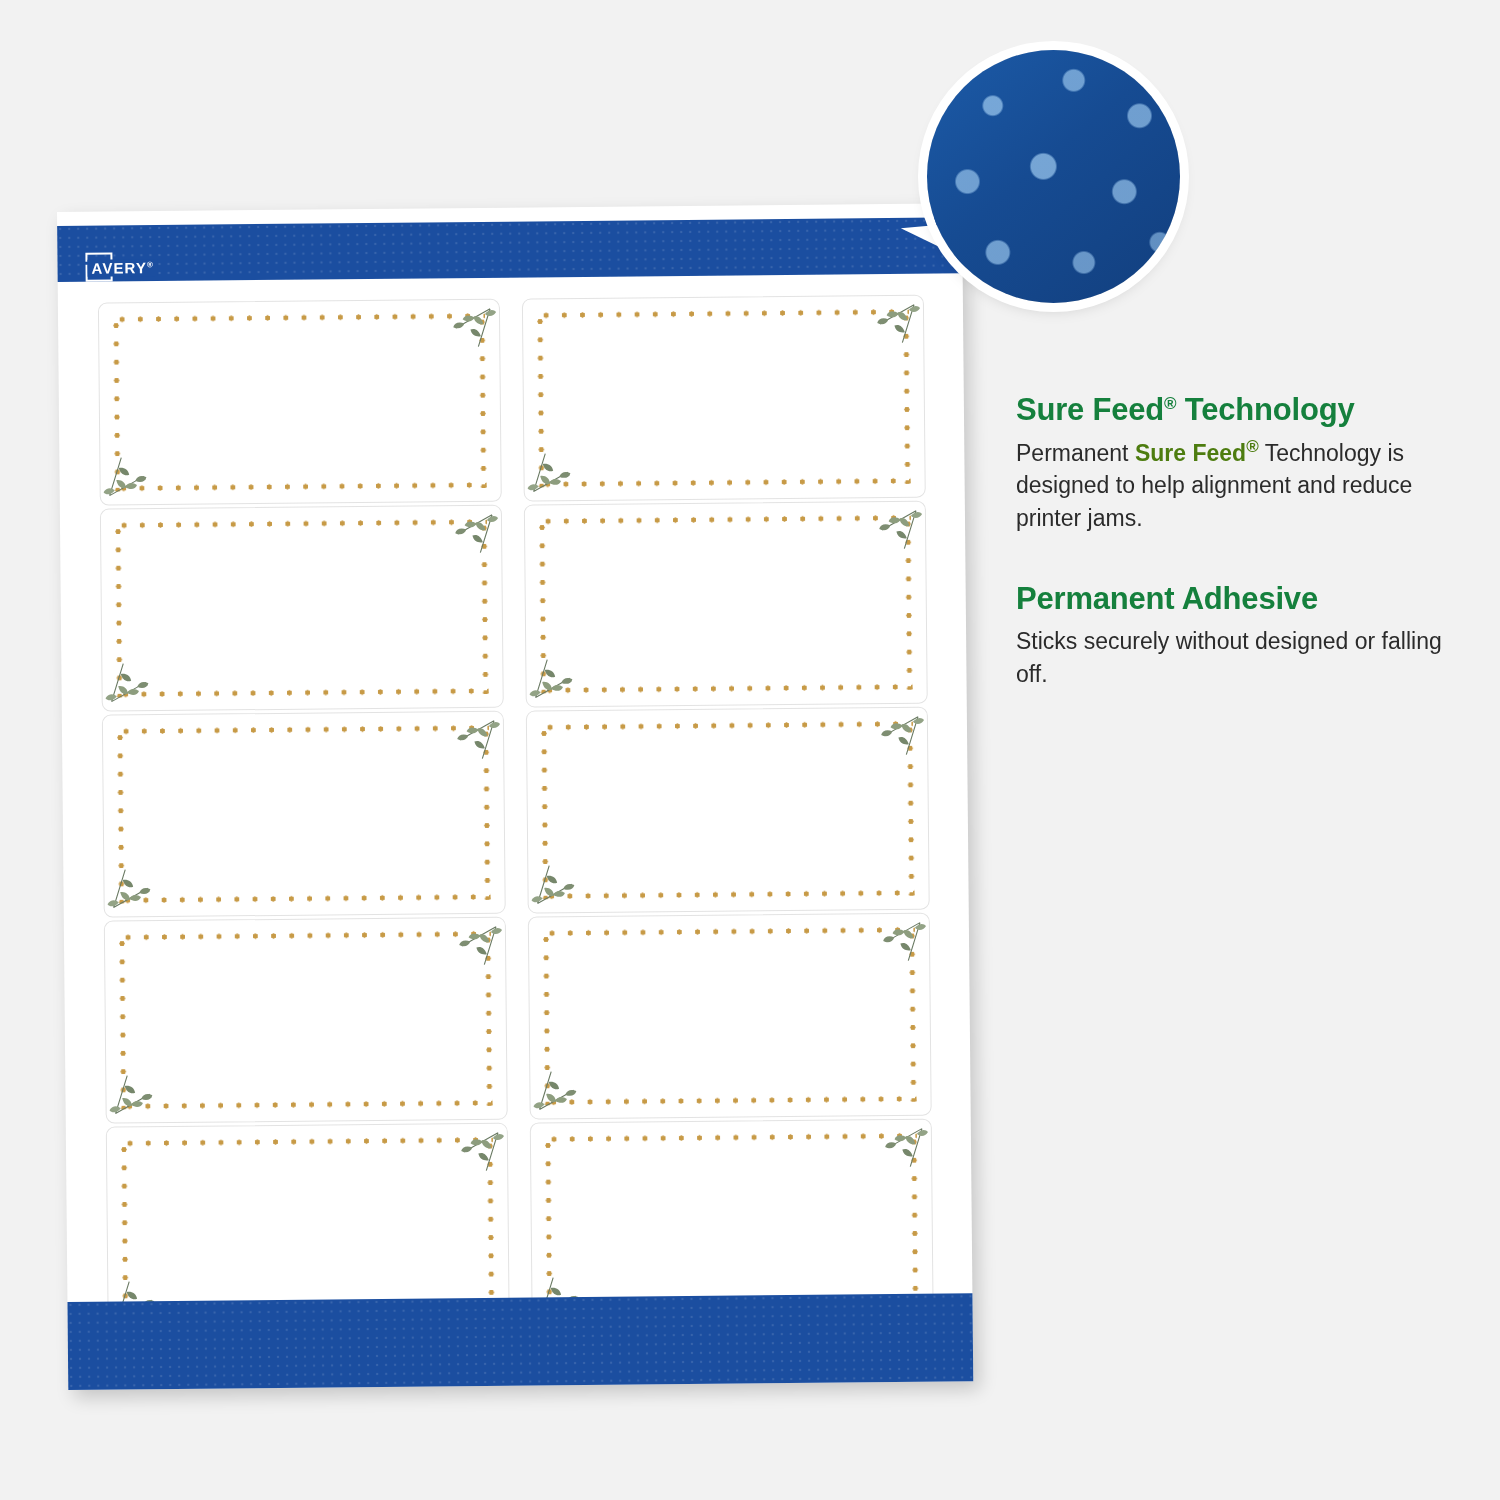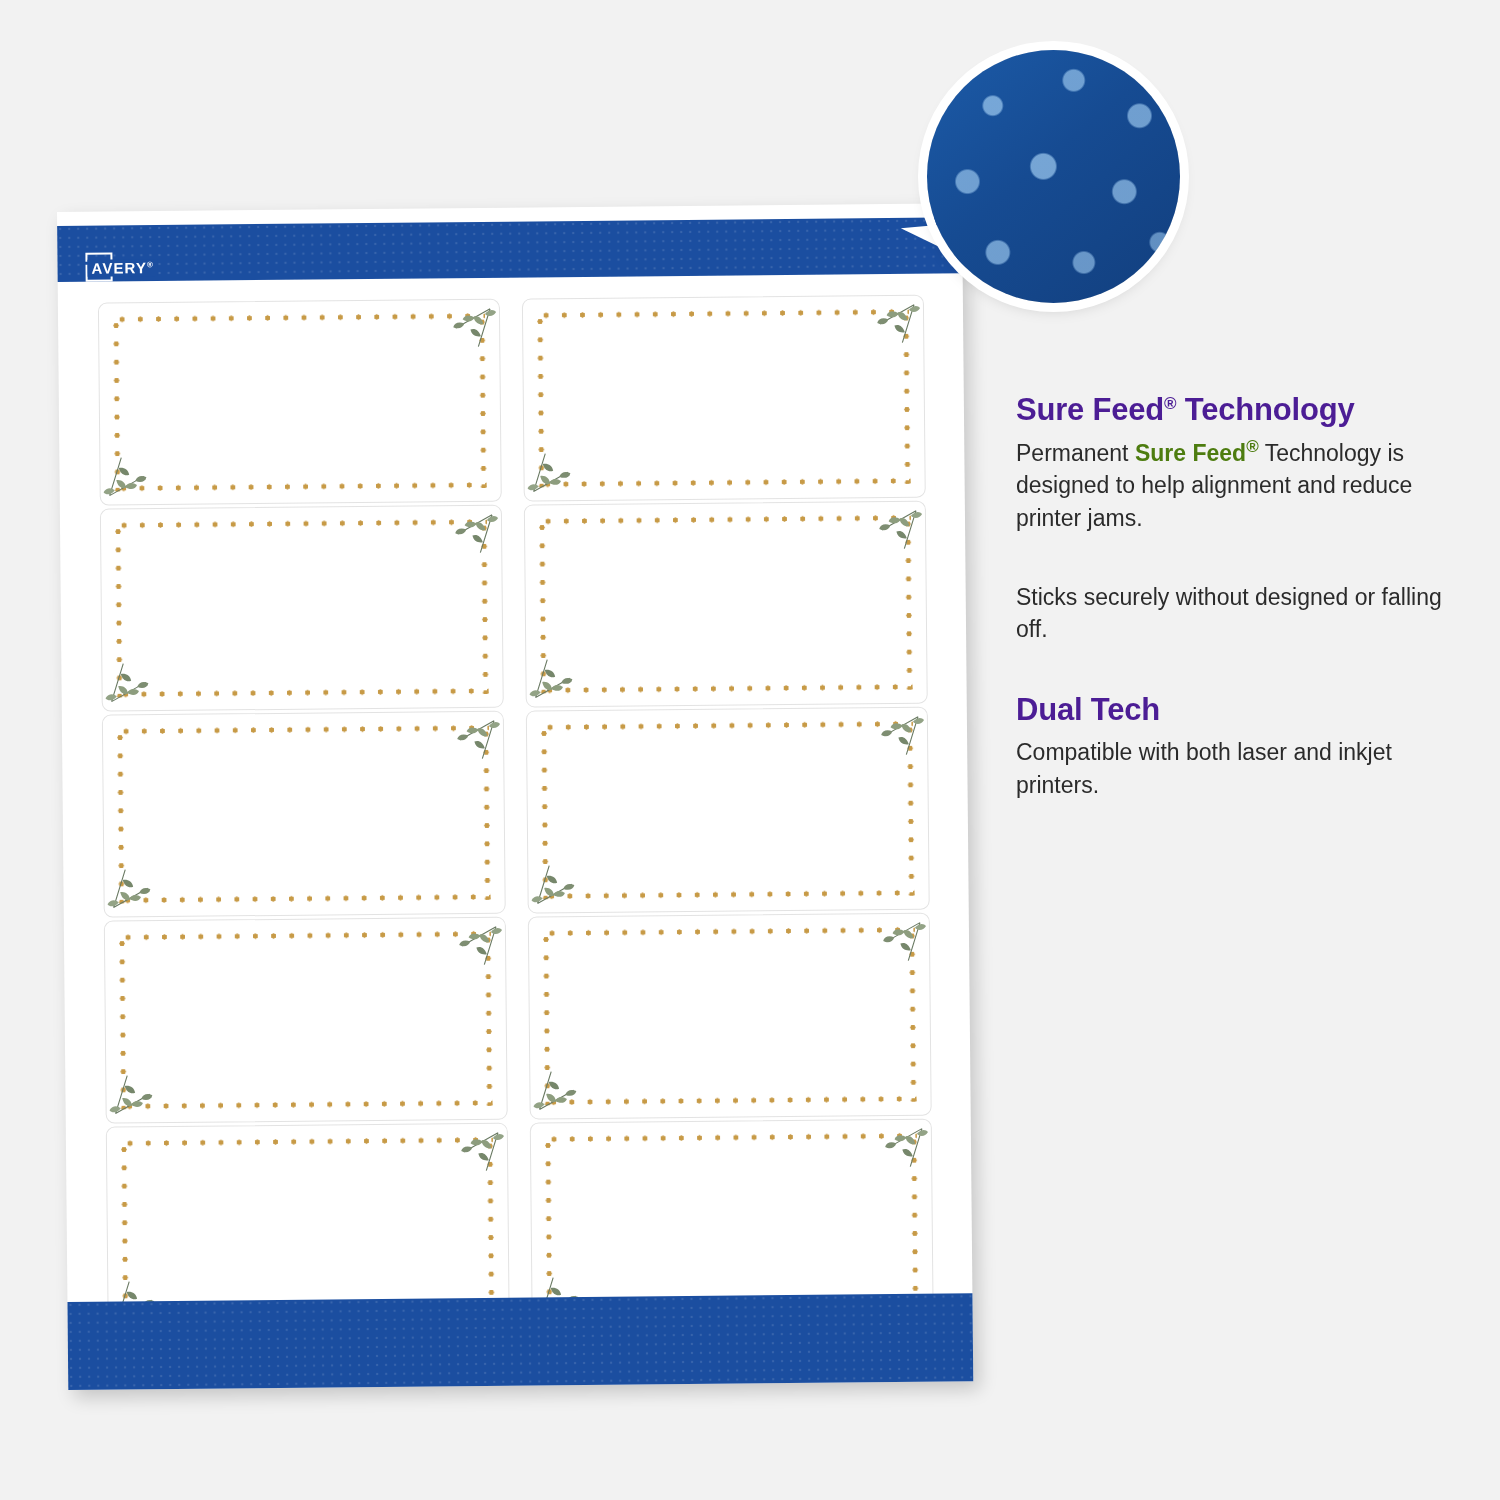--- a/index.html
+++ b/index.html
@@ -210,21 +210,21 @@
     left: 1016px;
     top: 392px;
     width: 460px;
   }
   .feature { margin-bottom: 46px; }
   .feature:last-child { margin-bottom: 0; }
   .feature h2 {
     margin: 0 0 8px 0;
     font-size: 31px;
     font-weight: bold;
-    color: #4c1d95;
+    color: #15803d;
     letter-spacing: -0.2px;
     line-height: 1.18;
   }
   .feature h2 .reg {
     font-size: 17px;
     vertical-align: super;
     line-height: 0;
   }
   .feature p {
     margin: 0;
@@ -550,21 +550,18 @@
 </div>
 
 <div id="features">
 
   <div class="feature">
     <h2><span>Sure Feed</span><span class="reg">®</span><span> Technology</span></h2>
     <p><span>Permanent </span><b><span>Sure Feed</span><span class="reg">®</span></b><span> Technology is designed to help alignment and reduce printer jams.</span></p>
   </div>
 
   <div class="feature">
+    <h2>Permanent Adhesive</h2>
     <p>Sticks securely without designed or falling off.</p>
   </div>
 
-  <div class="feature">
-    <h2>Dual Tech</h2>
-    <p>Compatible with both laser and inkjet printers.</p>
-  </div>
 
 </div>
 
 </body></html>

